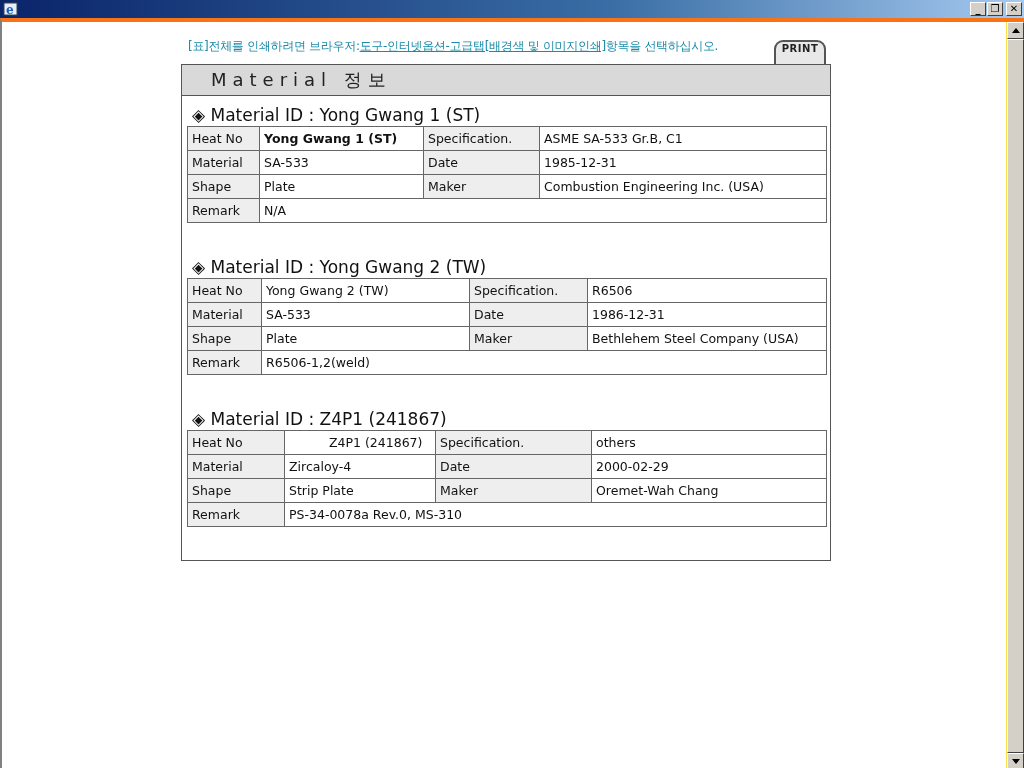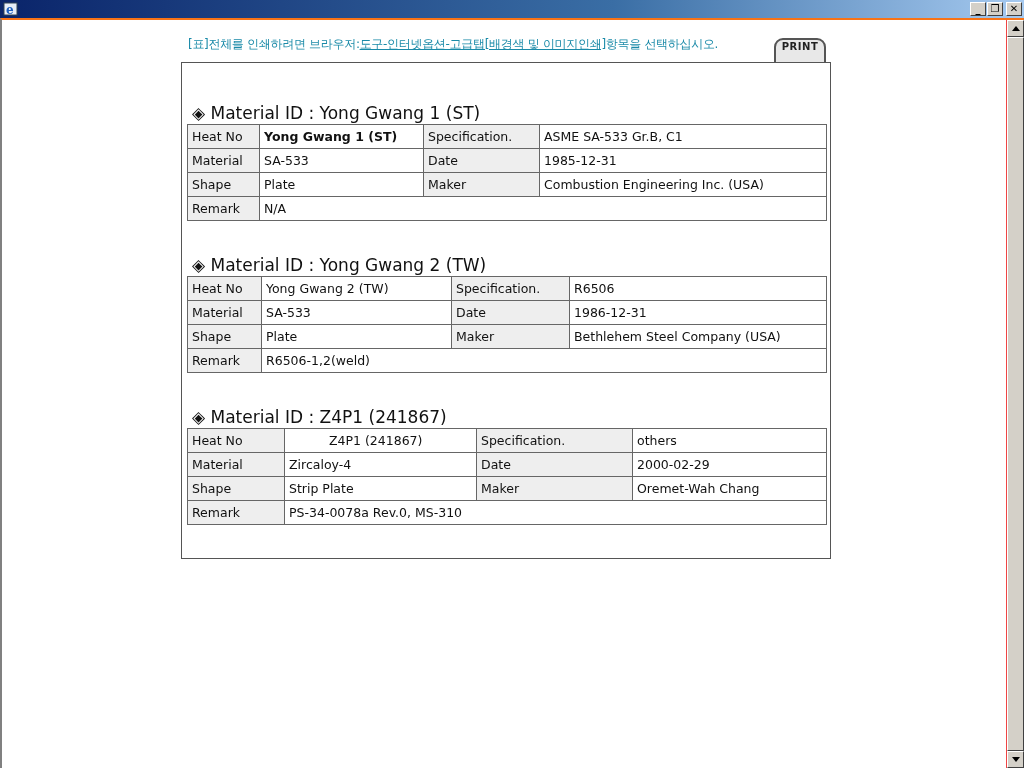--- a/index.html
+++ b/index.html
@@ -7,22 +7,22 @@
   .window { position: absolute; left: 0; top: 0; width: 1024px; height: 768px; background: #d4d0c8; }
   .titlebar { position: absolute; left: 0; top: 0; width: 1024px; height: 18px;
     background: linear-gradient(to right, #0a246a 0%, #3a6ea5 60%, #a6caf0 100%);
     color: #fff; font-size: 12px; line-height: 18px; }
   .titlebar .app-icon { position: absolute; left: 3px; top: 1px; width: 16px; height: 16px; }
   .titlebar .title { position: absolute; left: 22px; top: 0; font-family: "Liberation Sans", sans-serif; font-size: 12px; }
   .winbtns { position: absolute; right: 2px; top: 2px; display: flex; gap: 0; }
   .winbtn { width: 16px; height: 14px; background: #d4d0c8; border: 1px solid; border-color: #fff #404040 #404040 #fff;
     font-size: 10px; line-height: 12px; text-align: center; color: #000; font-weight: bold; margin-left: 1px; }
   .winbtn.close { margin-left: 3px; }
-  .client { position: absolute; left: 0; top: 18px; width: 1024px; height: 750px; background: #ef4444;
-    border-top: 2px solid #f97316; border-left: 2px solid #808080; }
+  .client { position: absolute; left: 0; top: 18px; width: 1024px; height: 750px; background: #fde047;
+    border-top: 4px solid #f97316; border-left: 2px solid #808080; }
   .content { position: absolute; left: 0; top: 0; width: 1004px; height: 748px; background: #fff; overflow: hidden; }
   .vscroll { position: absolute; right: 0; top: 0; width: 17px; height: 748px; background: #d4d0c8; }
   .vscroll .arrow { position: absolute; left: 0; width: 17px; height: 17px; background: #d4d0c8;
     border: 1px solid; border-color: #fff #404040 #404040 #fff; }
   .vscroll .arrow.up { top: 0; }
   .vscroll .arrow.down { bottom: 0; }
   .vscroll .arrow svg { position: absolute; left: 4px; top: 5px; }
   .vscroll .thumb { position: absolute; left: 0; top: 17px; width: 17px; height: 714px; background: #d4d0c8;
     border: 1px solid; border-color: #fff #404040 #404040 #fff; }
 
@@ -63,20 +63,23 @@
 
   <div class="client">
     <div class="content">
 
       <div class="notice">
         <span>[표]전체를 인쇄하려면 브라우저:</span><span class="link">도구-인터넷옵션-고급탭[배경색 및 이미지인쇄]</span><span>항목을 선택하십시오.</span>
       </div>
       <div class="print-btn">PRINT</div>
 
       <div class="panel">
+        <div class="panel-header">
+          <span class="panel-title">Material 정보</span>
+        </div>
 
         <div class="section-title" style="top:40px;">◈ Material ID : Yong Gwang 1 (ST)</div>
         <table class="info-table" style="top:61px;">
           <tbody>
               <tr>
             <td class="lbl" style="width:72px;">Heat No</td>
             <td class="val" style="width:164px;font-weight:bold;">Yong Gwang 1 (ST)</td>
             <td class="lbl" style="width:116px;">Specification.</td>
             <td class="val">ASME SA-533 Gr.B, C1</td>
           </tr>
@@ -97,21 +100,21 @@
             <td class="val" colspan="3">N/A</td>
           </tr>
         </tbody>
           </table>
 
         <div class="section-title" style="top:192px;text-align:center;">◈ Material ID : Yong Gwang 2 (TW)</div>
         <table class="info-table" style="top:213px;">
           <tbody>
               <tr>
             <td class="lbl" style="width:74px;">Heat No</td>
-            <td class="val" style="width:190px;">Yong Gwang 2 (TW)</td>
+            <td class="val" style="width:208px;">Yong Gwang 2 (TW)</td>
             <td class="lbl" style="width:118px;">Specification.</td>
             <td class="val">R6506</td>
           </tr>
           <tr>
             <td class="lbl">Material</td>
             <td class="val">SA-533</td>
             <td class="lbl">Date</td>
             <td class="val">1986-12-31</td>
           </tr>
           <tr>
@@ -125,21 +128,21 @@
             <td class="val" colspan="3">R6506-1,2(weld)</td>
           </tr>
         </tbody>
           </table>
 
         <div class="section-title" style="top:344px;">◈ Material ID : Z4P1 (241867)</div>
         <table class="info-table" style="top:365px;">
           <tbody>
               <tr>
             <td class="lbl" style="width:97px;">Heat No</td>
-            <td class="val" style="width:192px;padding-left:44px;">Z4P1 (241867)</td>
+            <td class="val" style="width:151px;padding-left:44px;">Z4P1 (241867)</td>
             <td class="lbl" style="width:156px;">Specification.</td>
             <td class="val">others</td>
           </tr>
           <tr>
             <td class="lbl">Material</td>
             <td class="val">Zircaloy-4</td>
             <td class="lbl">Date</td>
             <td class="val">2000-02-29</td>
           </tr>
           <tr>

